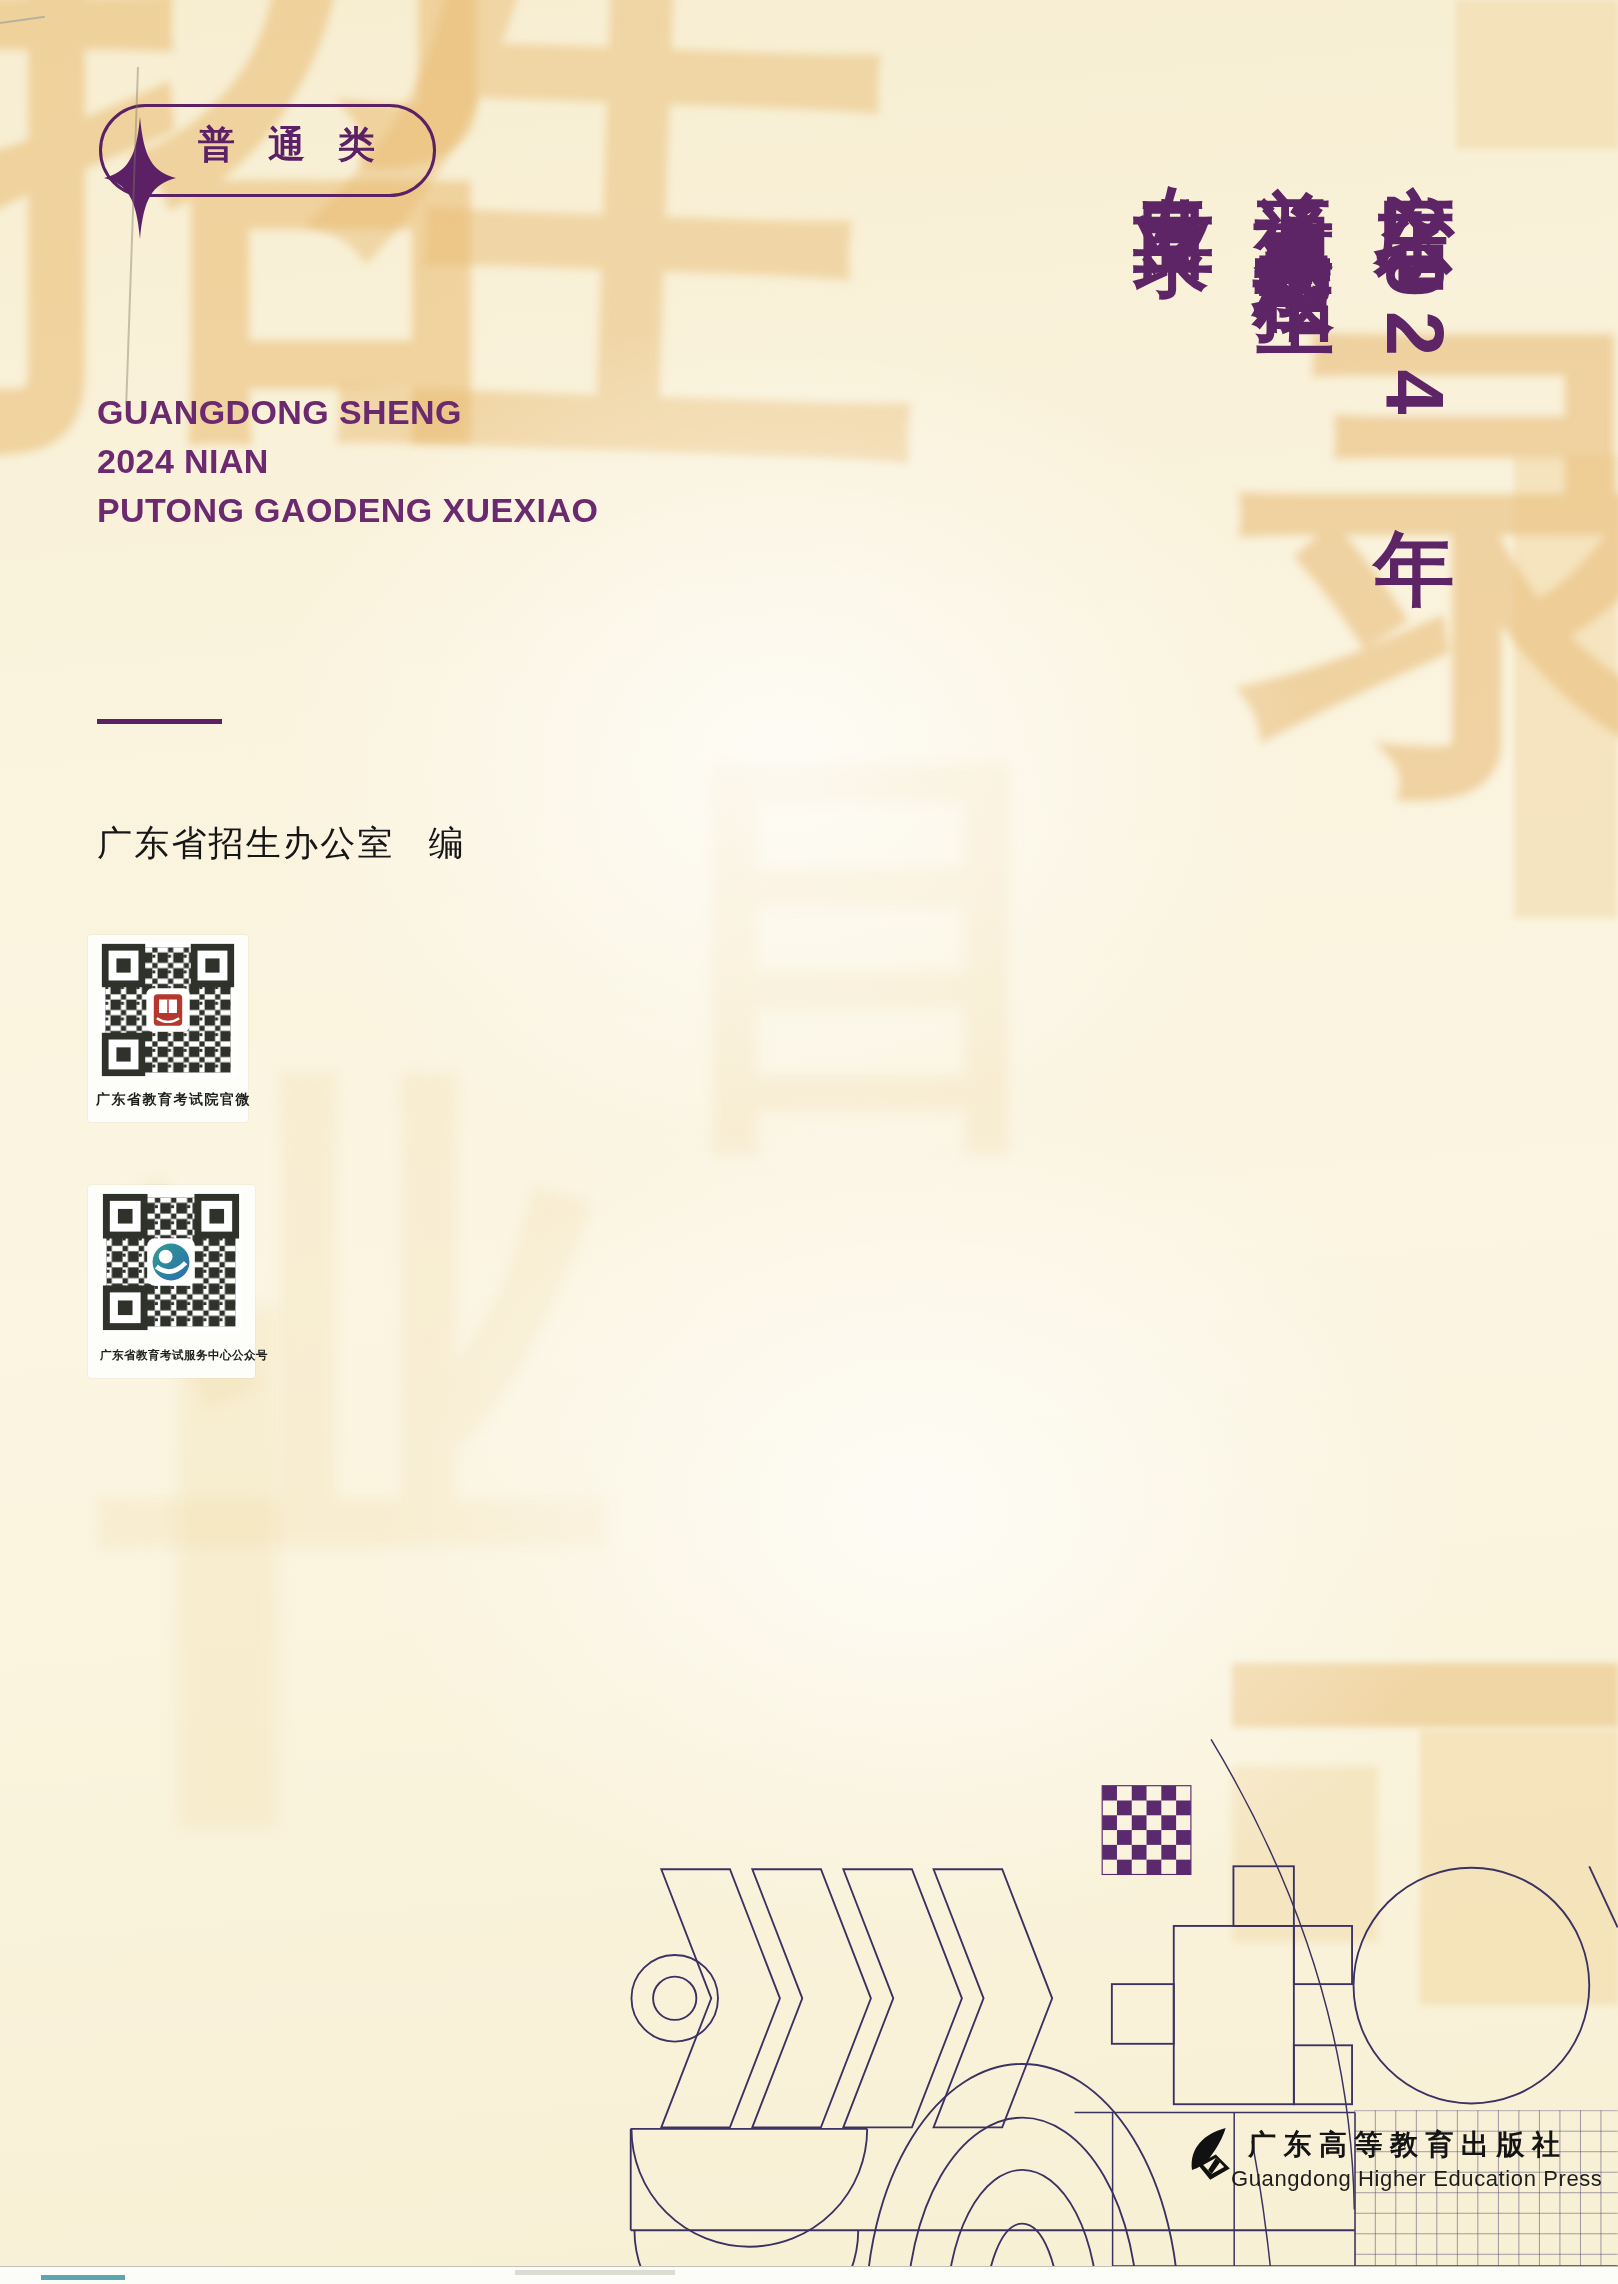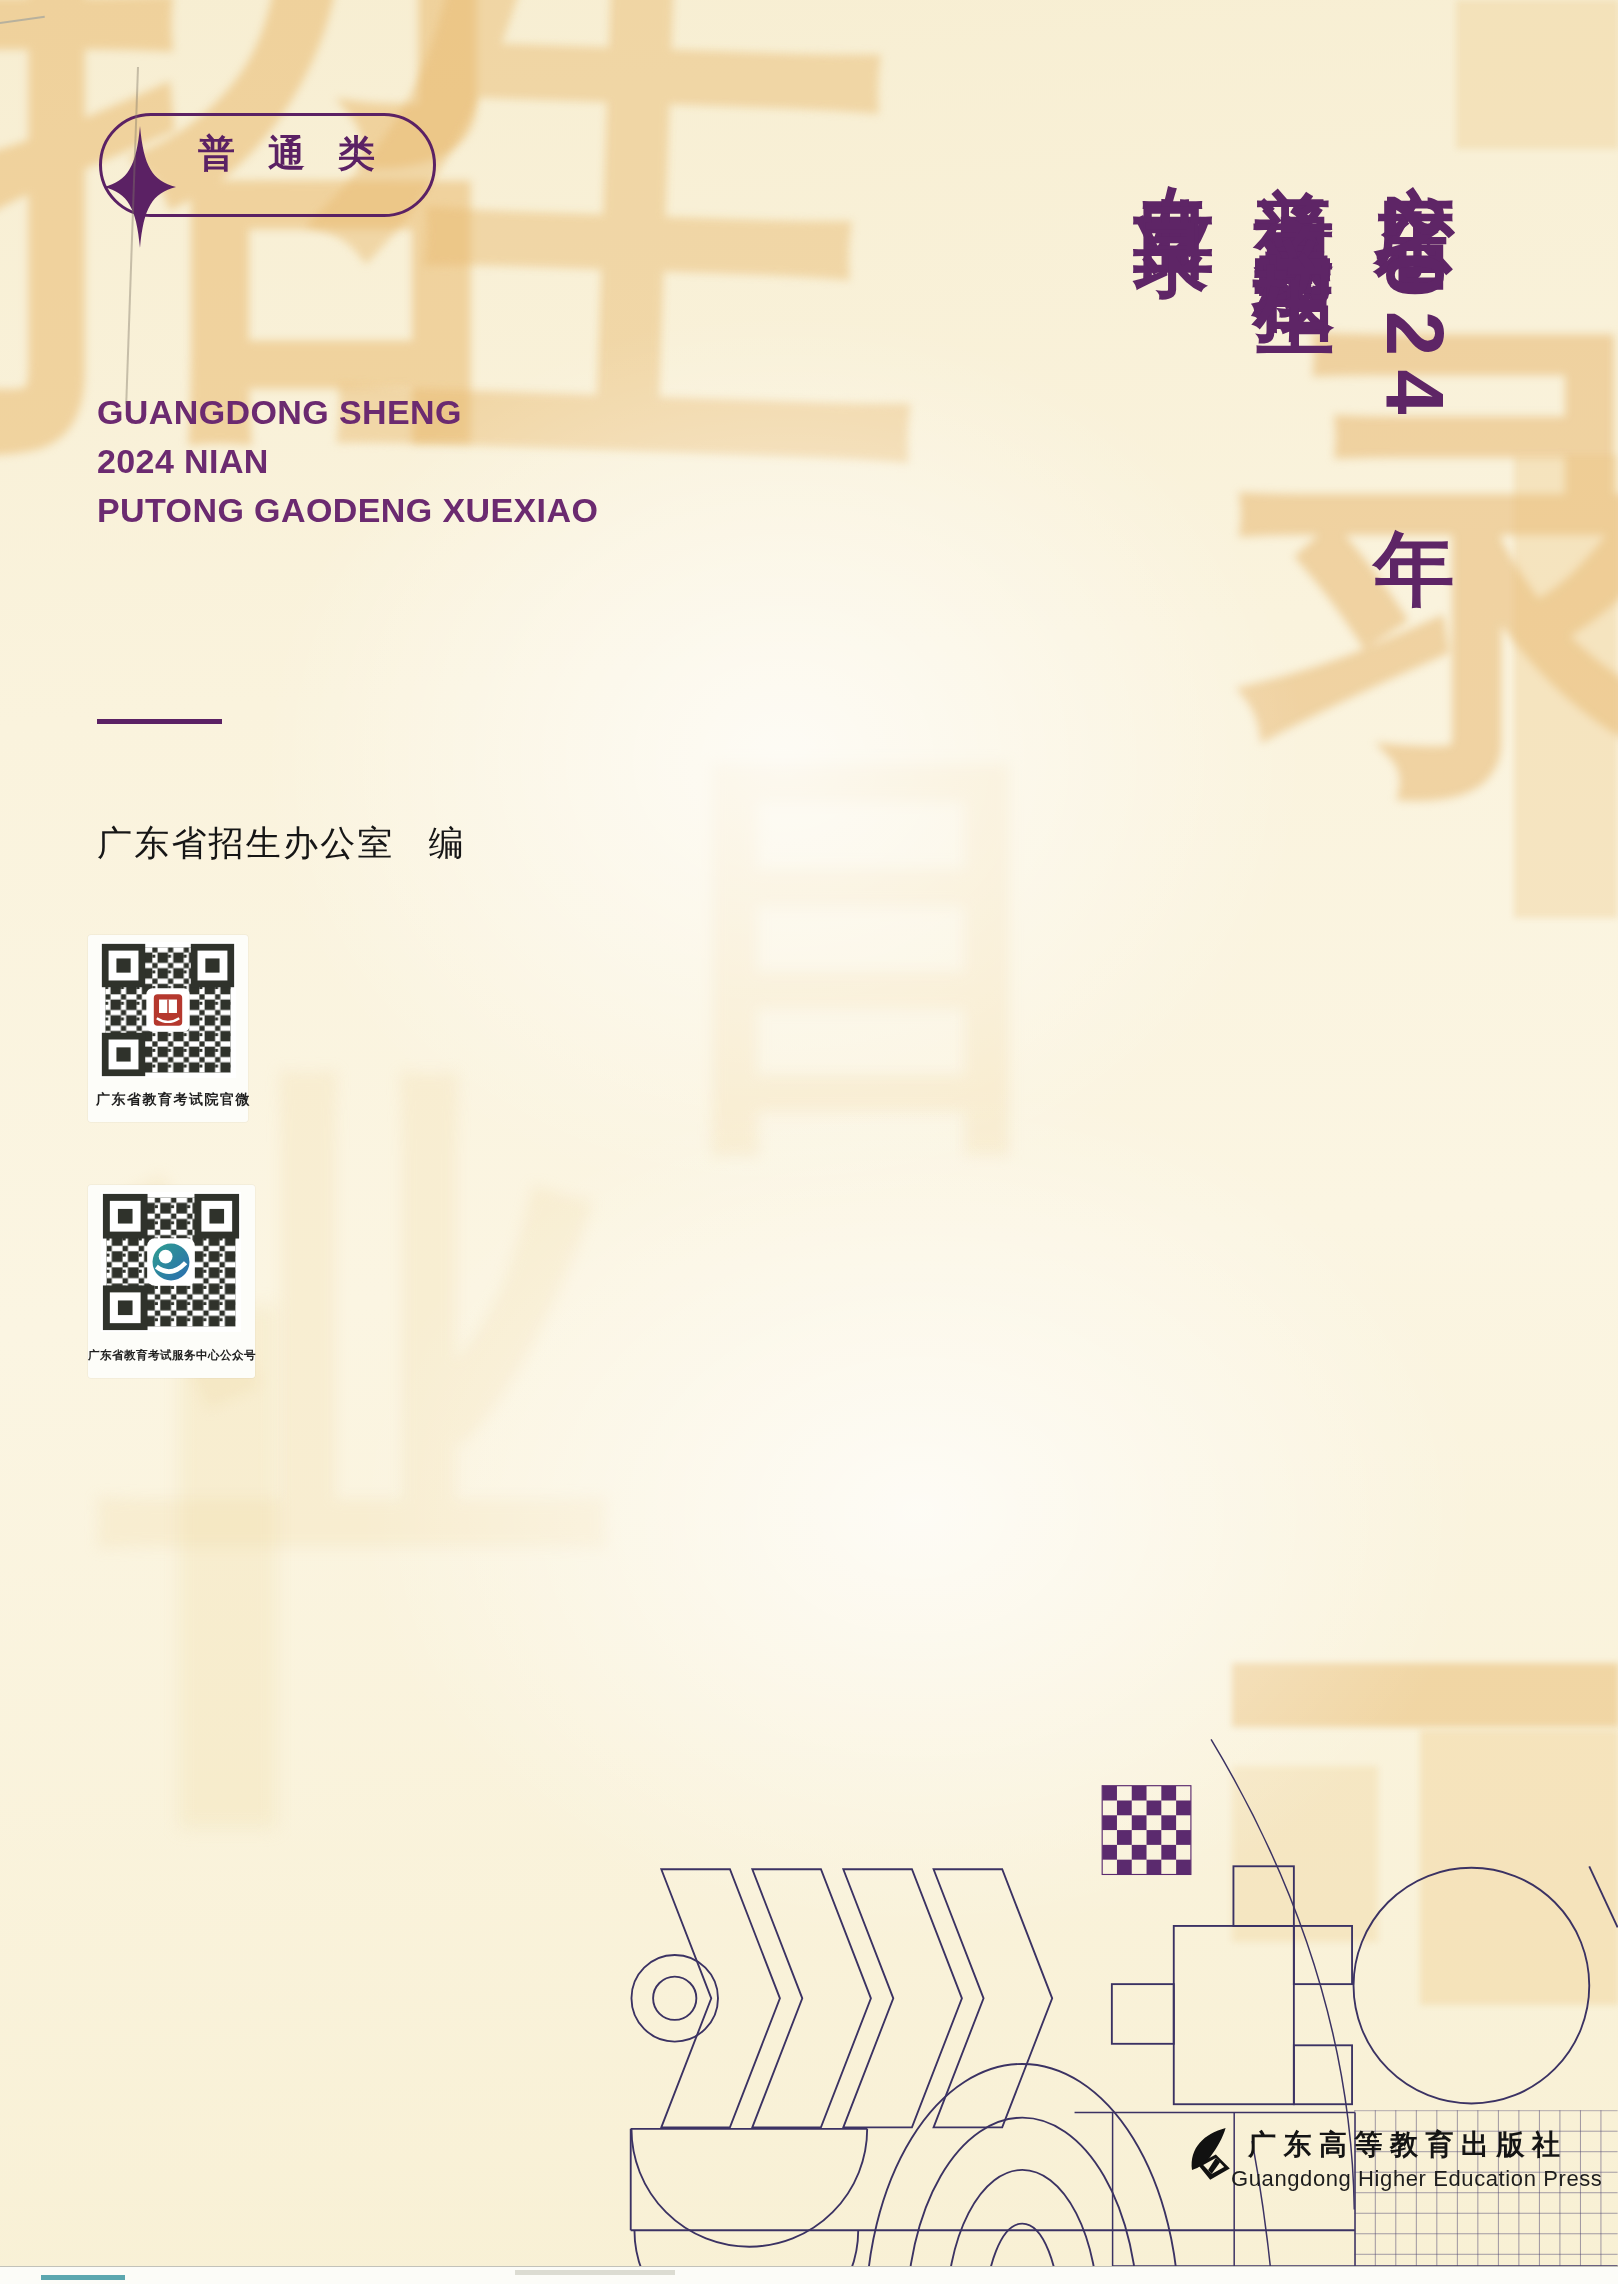--- a/index.html
+++ b/index.html
@@ -14,21 +14,21 @@
   .wm-glyph{font-weight:bold;line-height:1;filter:blur(4.5px);font-family:"DejaVu Sans",sans-serif;}
   .wm-zhao{left:-67px;top:-127px;font-size:582px;color:rgba(233,186,112,.55);}
   .wm-sheng{left:321px;top:-112px;font-size:612px;color:rgba(233,186,112,.48);transform:rotate(2deg);}
   .wm-lu{left:1239px;top:313px;font-size:493px;color:rgba(229,178,102,.5);}
   .wm-mu{left:657px;top:731px;font-size:433px;color:rgba(240,210,148,.26);filter:blur(6.7px);}
   .wm-ye{left:97px;top:1067px;font-size:522px;color:rgba(240,210,148,.2);filter:blur(6.7px);}
   .wm-rect{filter:blur(3px);}
   .glow{position:absolute;z-index:1;pointer-events:none;border-radius:50%;
     background:radial-gradient(closest-side,rgba(255,255,255,.7),rgba(255,255,255,0));}
   
-  #badge{position:absolute;left:99px;top:113px;width:337px;height:104px;
+  #badge{position:absolute;left:99px;top:104px;width:337px;height:93px;
     border:3.7px solid #5b2164;border-radius:67px;z-index:3;}
   #badge .star{position:absolute;left:2.2px;top:10.4px;width:72px;height:122px;}
   #badge .l1{position:absolute;left:96px;top:13.4px;font-size:37px;font-weight:bold;
     letter-spacing:33px;color:#5b2164;white-space:nowrap;}
   #badge .l2{position:absolute;left:91px;top:49px;font-size:64px;font-weight:bold;
     letter-spacing:3.7px;color:#5b2164;white-space:nowrap;}
   .crease{position:absolute;left:137px;top:67px;width:1.5px;height:337px;z-index:4;
     background:rgba(128,118,102,.42);transform:rotate(2deg);transform-origin:top;}
   .corner-mark{position:absolute;left:-3px;top:19.4px;width:48px;height:2.2px;background:#9aa09e;
     opacity:.65;transform:rotate(-8deg);z-index:4;}
@@ -43,21 +43,21 @@
   
   .qr-card{position:absolute;z-index:3;background:#fdfdf9;border-radius:3px;
     box-shadow:0 0 0 0.7px rgba(0,0,0,.04);}
   #qr1{left:88px;top:935px;width:160px;height:187px;}
   #qr2{left:88px;top:1185px;width:167px;height:193px;}
   .qr-card svg{position:absolute;}
   #qr1 svg{left:12px;top:6.7px;}
   #qr2 svg{left:13.4px;top:6.7px;}
   .qr-cap{position:absolute;left:0;right:0;text-align:center;color:#1f1f1f;font-weight:bold;white-space:nowrap;}
   #qr1 .qr-cap{bottom:13.4px;font-size:14px;letter-spacing:1.5px;padding-left:8px;}
-  #qr2 .qr-cap{bottom:15px;font-size:11.6px;letter-spacing:0.4px;}
+  #qr2 .qr-cap{bottom:15px;font-size:11.6px;letter-spacing:0.4px;padding-left:12px;}
   
   #main-title{position:absolute;left:1141px;top:118px;width:316px;height:851px;z-index:3;
     display:flex;flex-direction:row-reverse;justify-content:flex-start;gap:36px;}
   .tcol{writing-mode:vertical-rl;text-orientation:mixed;font-weight:bold;
     font-size:81px;letter-spacing:13.4px;color:#5e2566;line-height:1.04;white-space:nowrap;}
   
   #publisher{position:absolute;left:1185px;top:2120px;z-index:4;}
   #publisher .mark{position:absolute;left:0;top:6px;width:49px;height:64px;}
   #pub-cn{position:absolute;left:63px;top:6px;font-family:"Liberation Serif","DejaVu Serif",serif;
     font-weight:600;font-size:28px;letter-spacing:7.5px;color:#141414;white-space:nowrap;}

